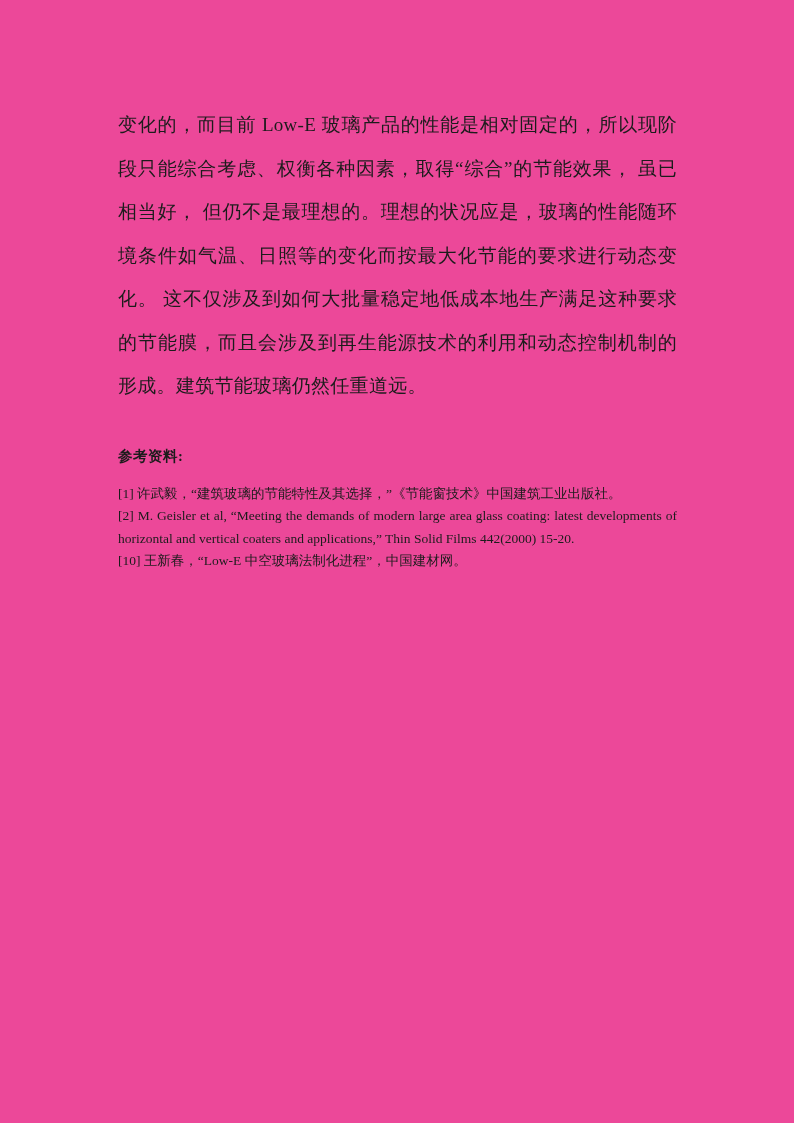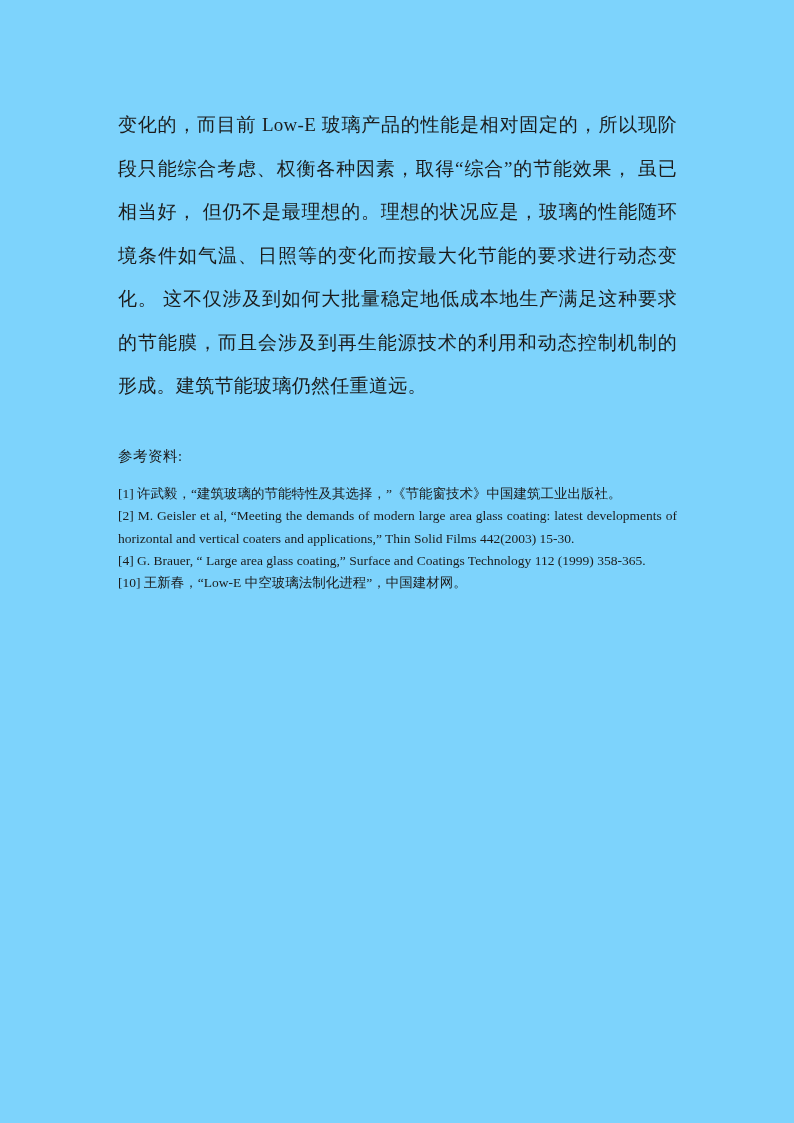--- a/index.html
+++ b/index.html
@@ -4,42 +4,42 @@
 <style>
   html, body {
     margin: 0;
     padding: 0;
     background: #ffffff;
   }
   .page {
     position: relative;
     width: 794px;
     height: 1123px;
-    background: #7dd3fc;
+    background: #ec4899;
     overflow: hidden;
     font-family: "Liberation Serif", "DejaVu Serif", serif;
     color: #1c1c1c;
   }
   .main-paragraph {
     position: absolute;
     top: 84px;
     left: 118px;
     width: 559px;
     font-size: 19px;
     line-height: 43.5px;
     text-align: justify;
     letter-spacing: 0.3px;
   }
   .ref-heading {
     position: absolute;
     top: 447px;
     left: 118px;
     width: 559px;
     font-size: 14.5px;
-    font-weight: normal;
+    font-weight: bold;
     letter-spacing: 0.5px;
   }
   .ref-list {
     position: absolute;
     top: 483px;
     left: 118px;
     width: 559px;
     margin: 0;
     padding: 0;
     list-style: none;
@@ -56,18 +56,17 @@
 <body>
 
 <div class="page">
 
   <p class="main-paragraph">变化的，而目前 Low-E 玻璃产品的性能是相对固定的，所以现阶段只能综合考虑、权衡各种因素，取得“综合”的节能效果， 虽已相当好， 但仍不是最理想的。理想的状况应是，玻璃的性能随环境条件如气温、日照等的变化而按最大化节能的要求进行动态变化。 这不仅涉及到如何大批量稳定地低成本地生产满足这种要求的节能膜，而且会涉及到再生能源技术的利用和动态控制机制的形成。建筑节能玻璃仍然任重道远。</p>
 
   <div class="ref-heading">参考资料:</div>
 
   <ul class="ref-list">
     <li>[1] 许武毅，“建筑玻璃的节能特性及其选择，”《节能窗技术》中国建筑工业出版社。</li>
-    <li>[2] M. Geisler et al, “Meeting the demands of modern large area glass coating: latest developments of horizontal and vertical coaters and applications,” Thin Solid Films 442(2003) 15-30.</li>
-    <li>[4] G. Brauer, “ Large area glass coating,” Surface and Coatings Technology 112 (1999) 358-365.</li>
+    <li>[2] M. Geisler et al, “Meeting the demands of modern large area glass coating: latest developments of horizontal and vertical coaters and applications,” Thin Solid Films 442(2000) 15-20.</li>
     <li>[10] 王新春，“Low-E 中空玻璃法制化进程”，中国建材网。</li>
   </ul>
 
 </div>
 
 </body></html>

